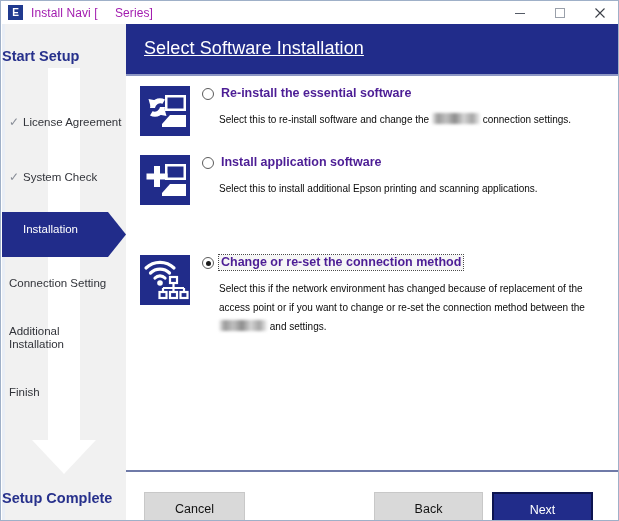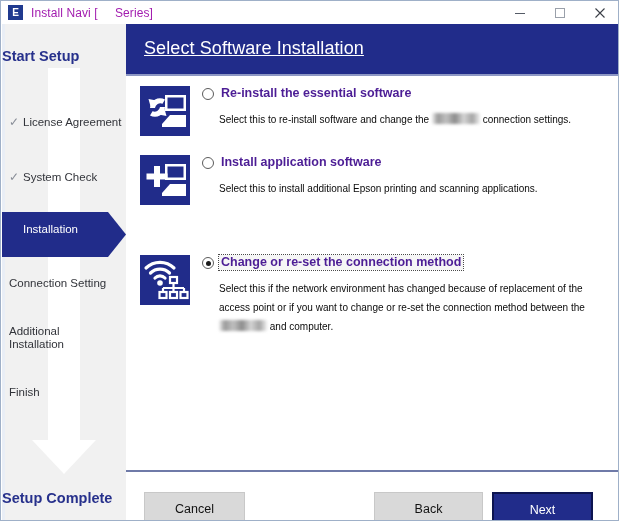--- a/index.html
+++ b/index.html
@@ -448,21 +448,21 @@
           <rect x="19.5" y="37" width="7" height="6" fill="none" stroke="#ffffff" stroke-width="2.2"></rect>
           <rect x="30" y="37" width="7" height="6" fill="none" stroke="#ffffff" stroke-width="2.2"></rect>
           <rect x="40.5" y="37" width="7" height="6" fill="none" stroke="#ffffff" stroke-width="2.2"></rect>
         </svg>
       </div>
       <div class="opt-body">
         <div class="opt-title-row">
           <span class="radio checked"></span>
           <span class="opt-title focused">Change or re-set the connection method</span>
         </div>
-        <div class="opt-desc"><span>Select this if the network environment has changed because of replacement of the access point or if you want to change or re-set the connection method between the</span> <span class="redacted"></span> <span>and computer.</span></div>
+        <div class="opt-desc"><span>Select this if the network environment has changed because of replacement of the access point or if you want to change or re-set the connection method between the</span> <span class="redacted"></span> <span>and settings.</span></div>
       </div>
     </div>
 
     <div id="footer-line"></div>
     <div class="btn" id="btn-cancel">Cancel</div>
     <div class="btn" id="btn-back">Back</div>
     <div class="btn" id="btn-next">Next</div>
 
   </div>
 </div>

